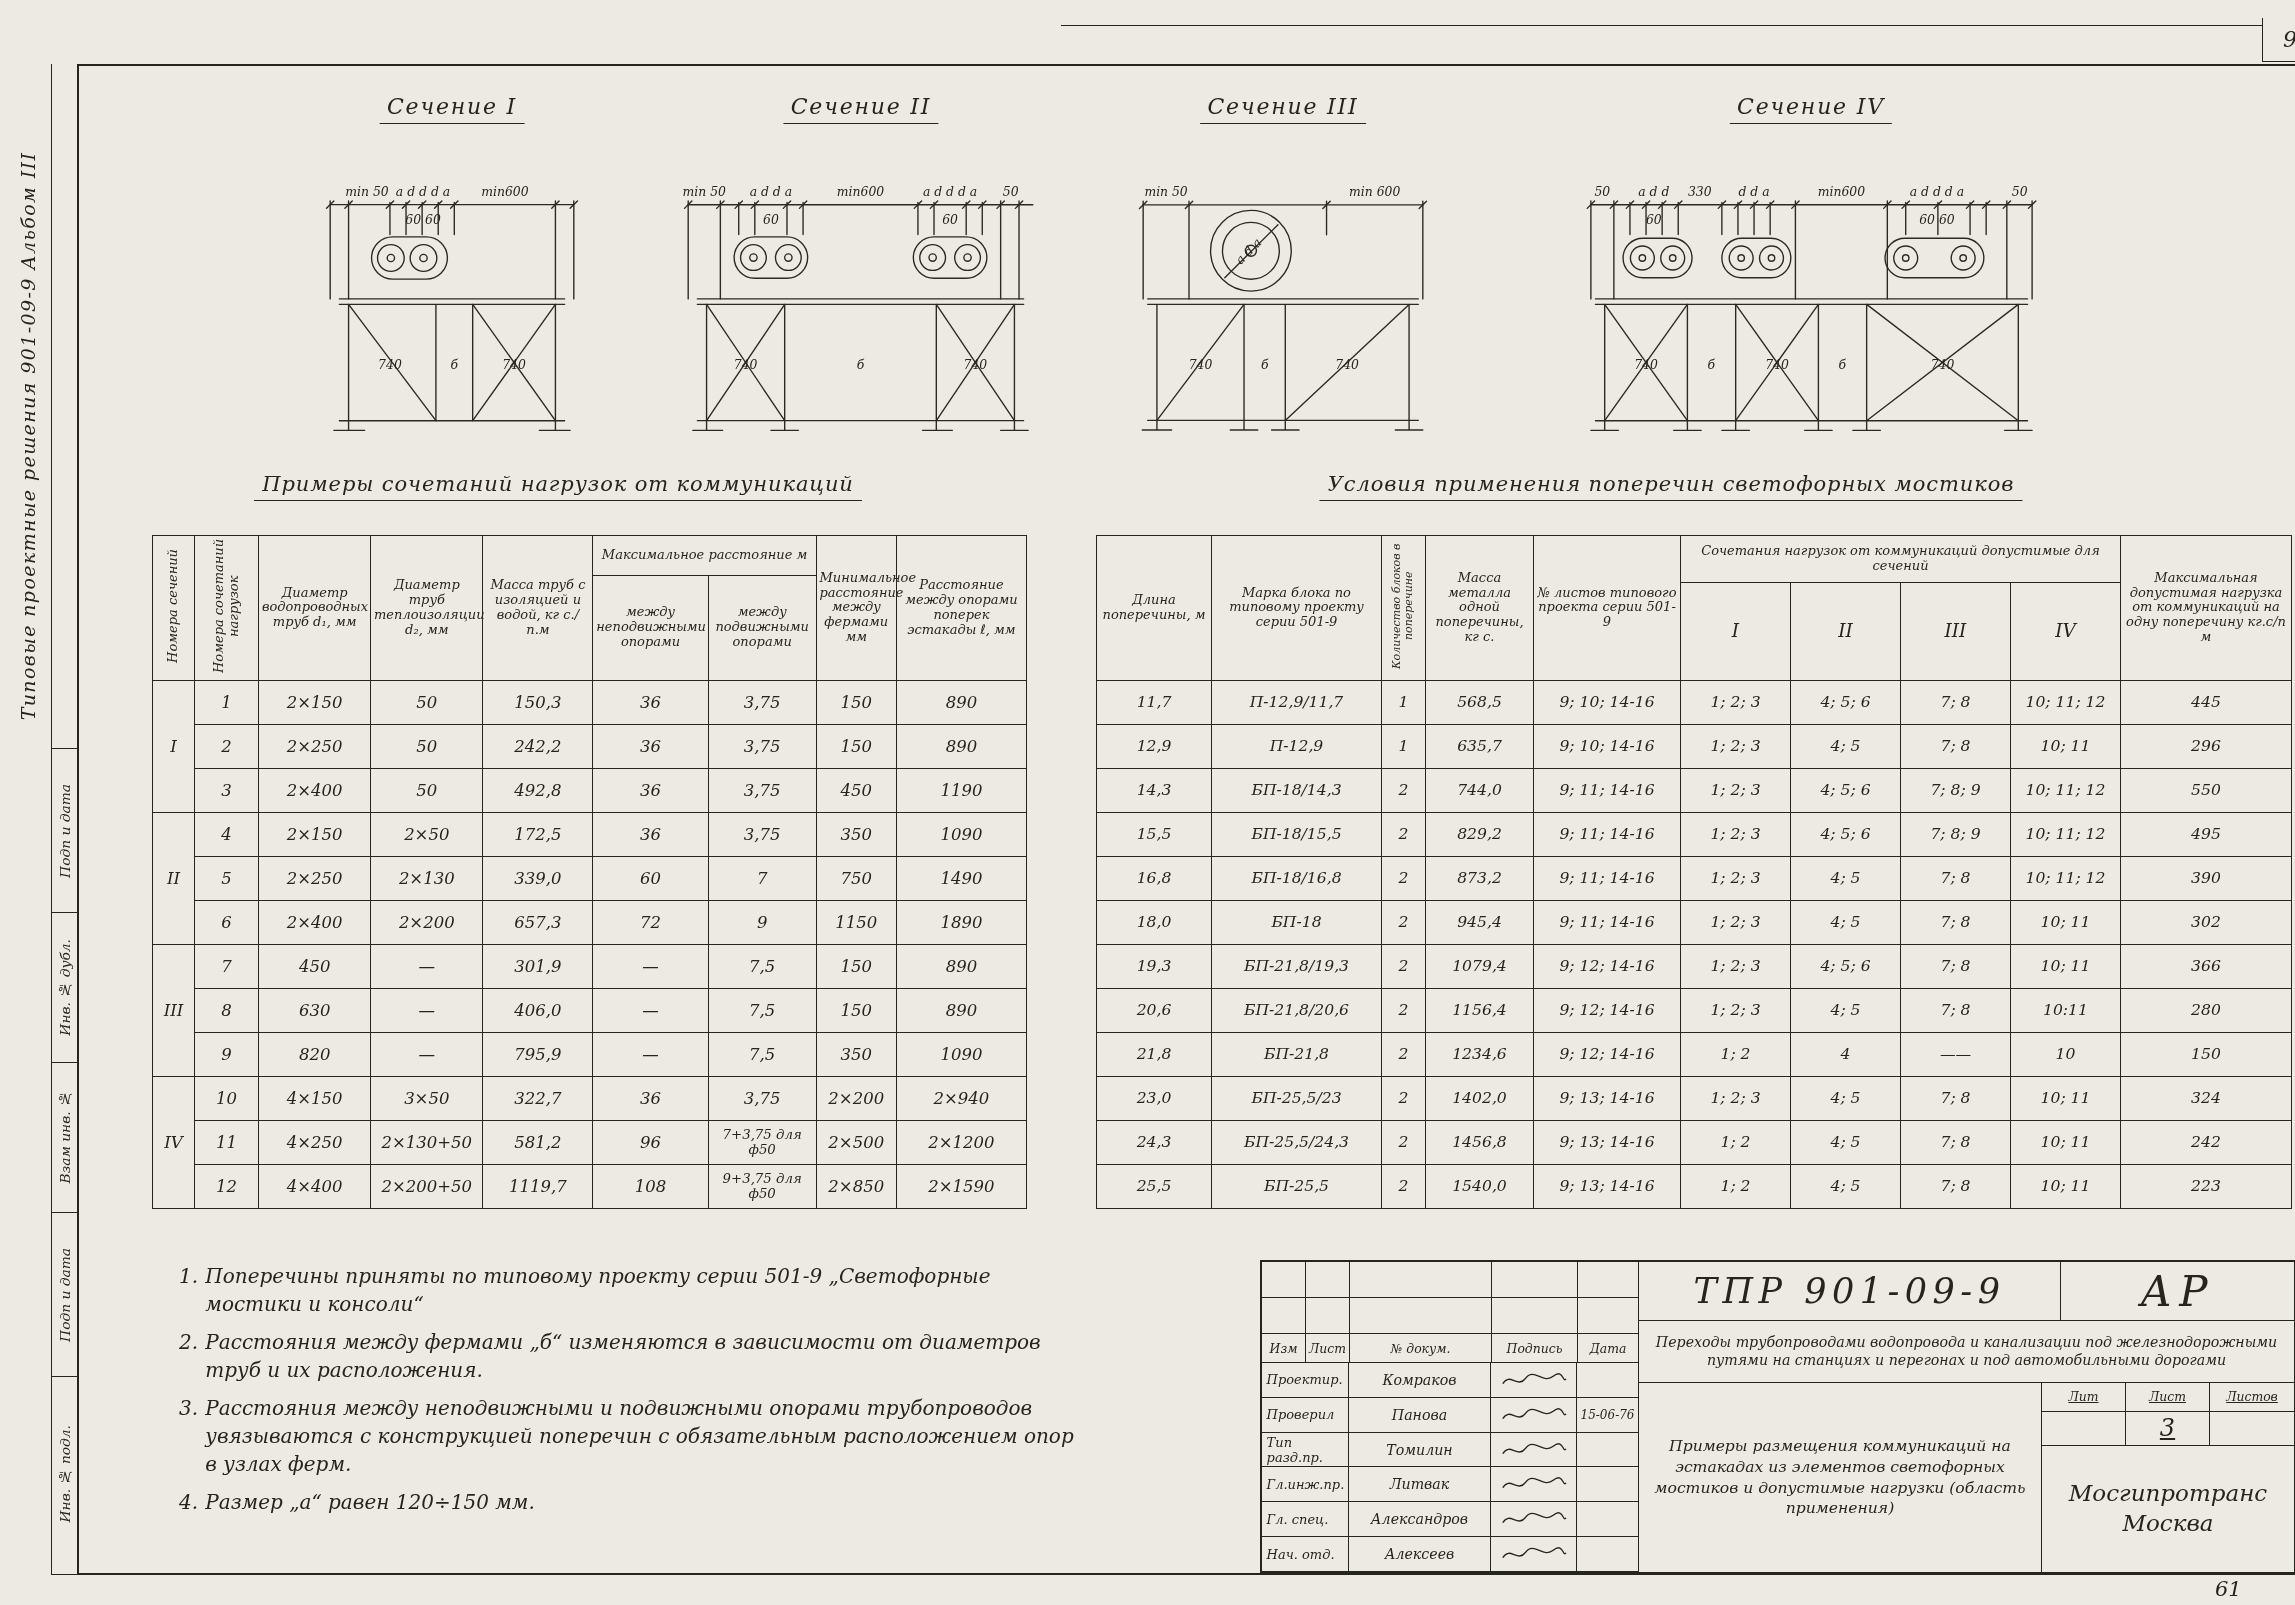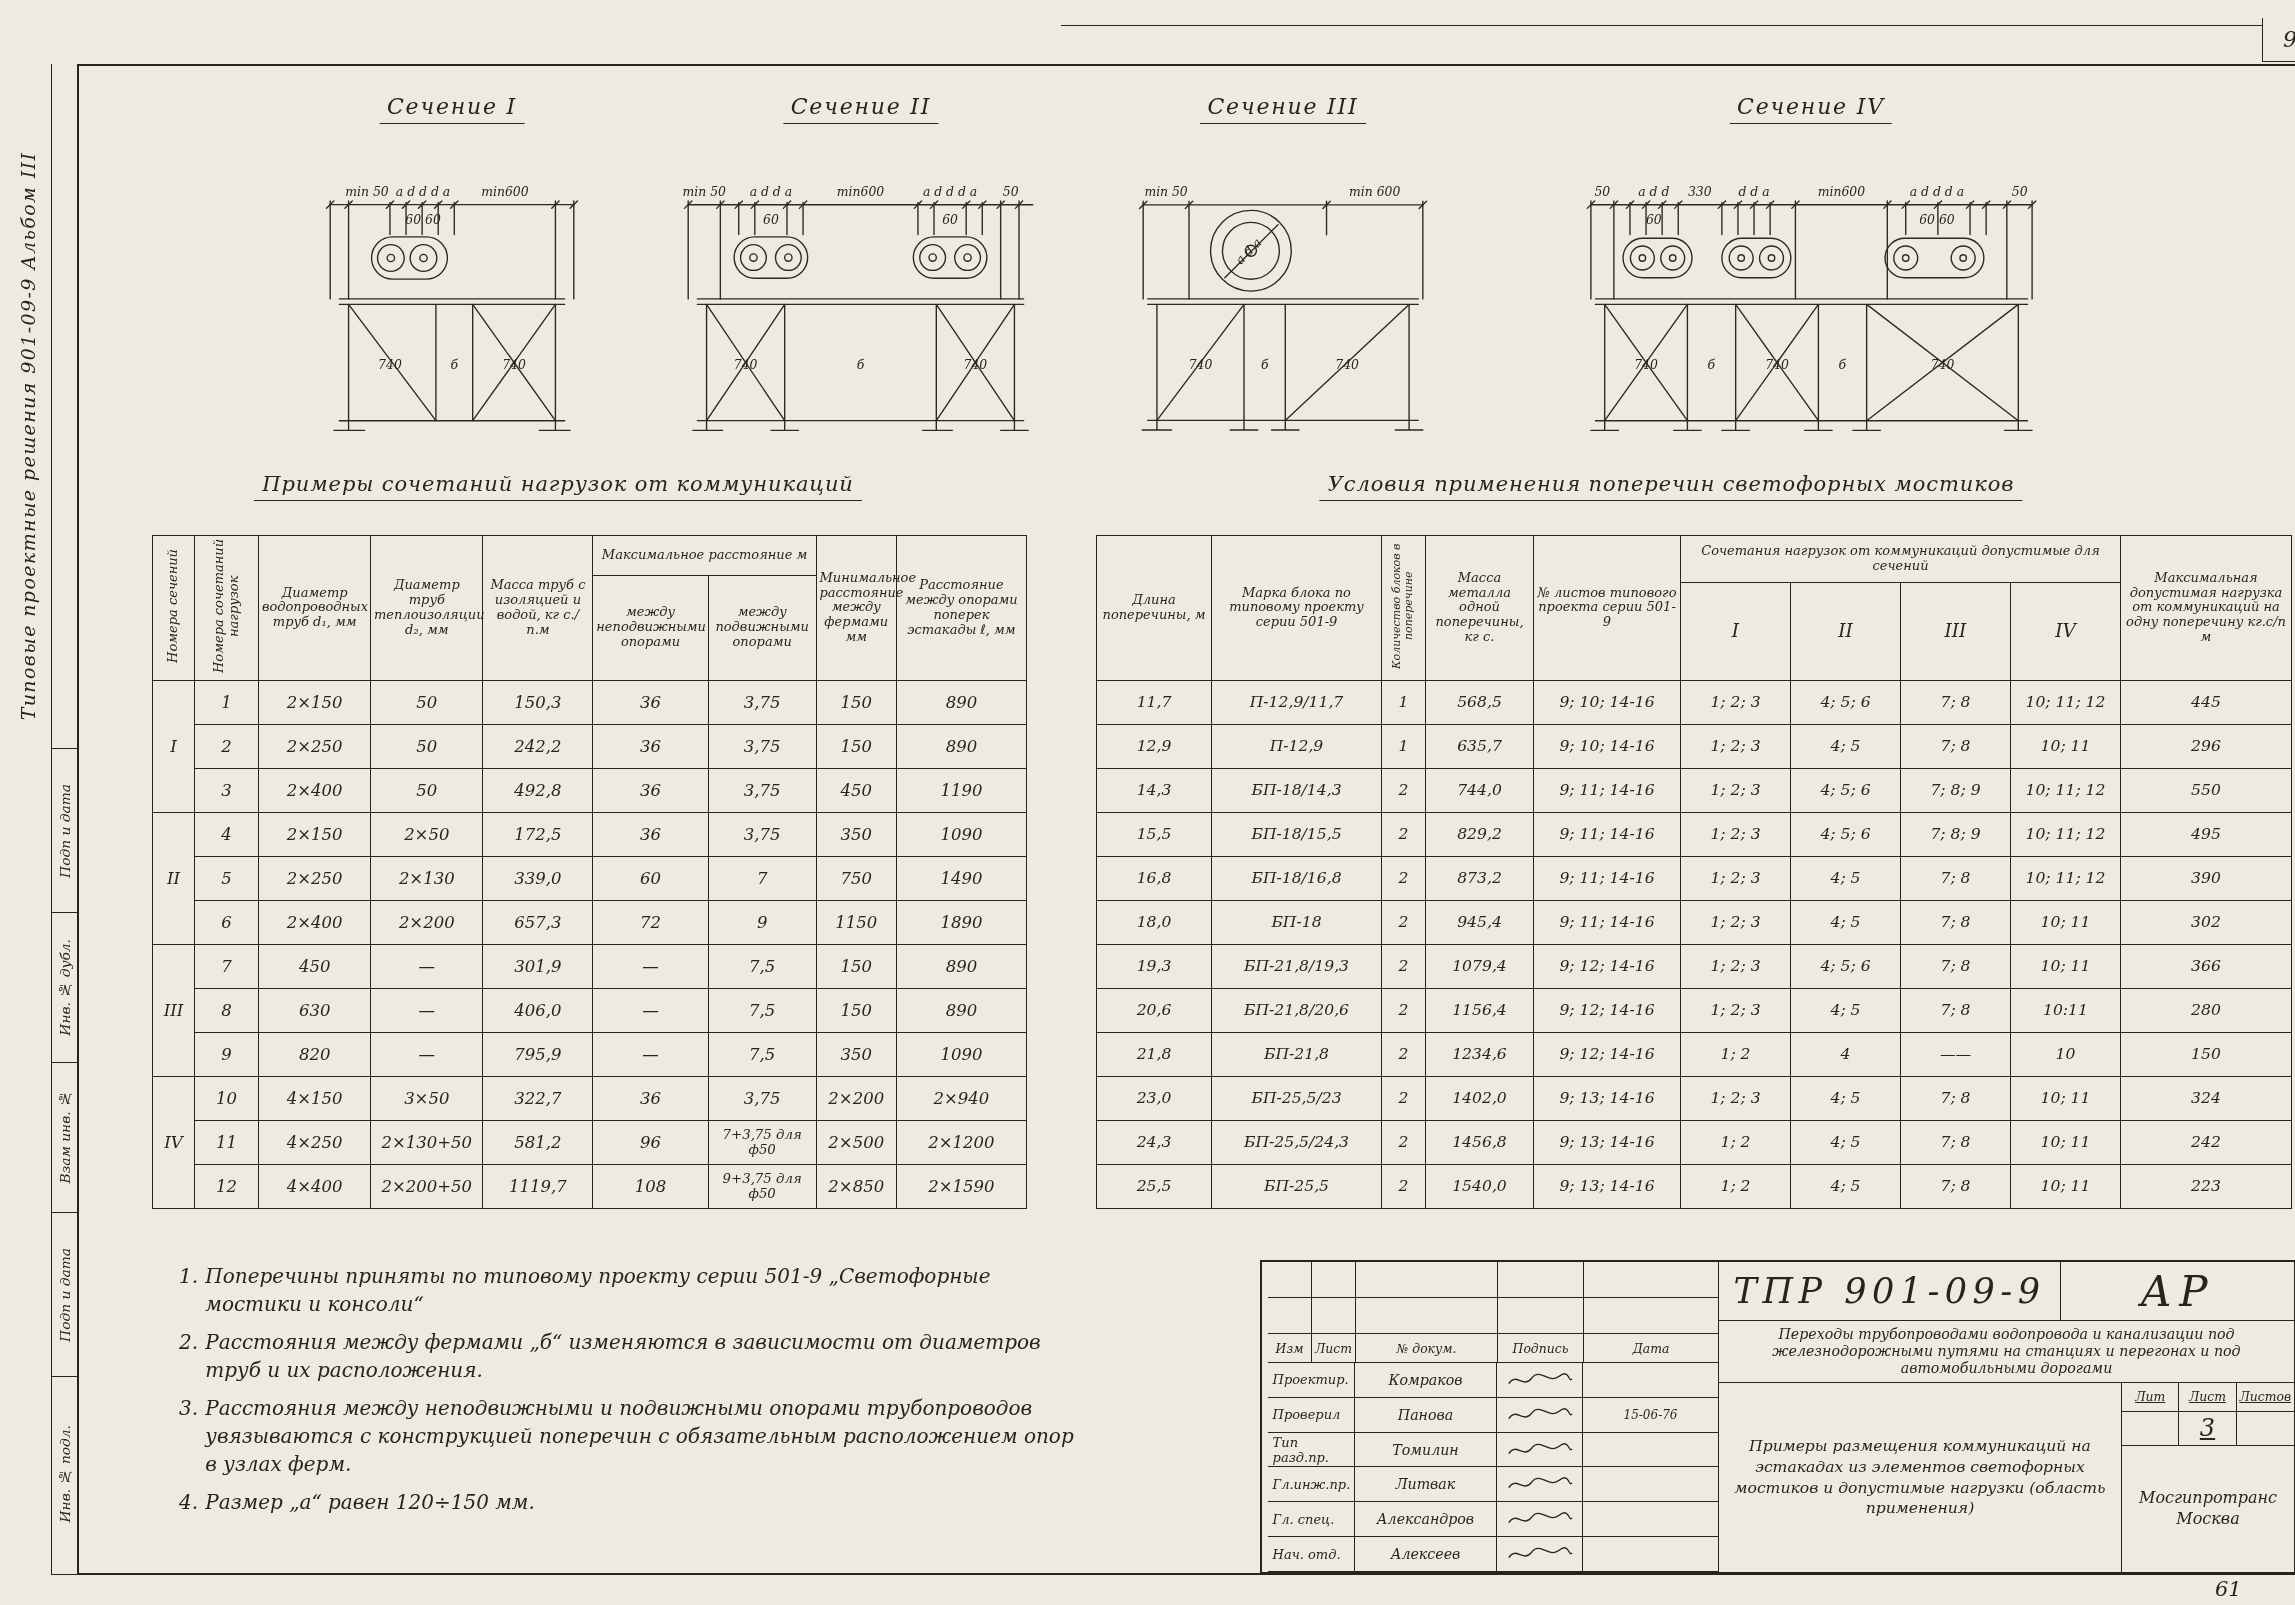--- a/index.html
+++ b/index.html
@@ -28,21 +28,21 @@
   .mbox:nth-child(1){height:164px;}.mbox:nth-child(2){height:150px;}.mbox:nth-child(3){height:150px;}
   .mbox:nth-child(4){height:164px;}.mbox:nth-child(5){height:194px;border-bottom:none;}
   .mbox span{writing-mode:vertical-rl;transform:rotate(180deg);font-size:13.8px;white-space:nowrap;}
   .vlabel{position:absolute;width:0;height:0;}
   .vlabel>span{position:absolute;transform:translate(-50%,-50%) rotate(-90deg);white-space:nowrap;font-size:19px;letter-spacing:1.4px;}
   .notes{font-size:20px;line-height:1.4;}
   .note{display:flex;gap:7.3px;margin-bottom:10px;}
   .note-num{min-width:26px;text-align:right;}
   .note-text{flex:1;}
   .stamp{border:2.3px solid #26251d;display:flex;}
-  .st-left{width:451px;border-right:1.8px solid #26251d;display:flex;flex-direction:column;margin-left:6px;}
+  .st-left{width:377px;border-right:1.8px solid #26251d;display:flex;flex-direction:column;}
   .st-row{display:flex;border-bottom:1.4px solid #26251d;}
   .st-row>div{border-right:1.4px solid #26251d;display:flex;align-items:center;justify-content:center;overflow:hidden;}
   .st-row>div:last-child{border-right:none;flex:1;}
   .st-empty{height:36px;}
   .st-head{height:29px;font-size:12.4px;}
   .st-roles{flex:1;display:flex;flex-direction:column;}
   .st-roles .st-row{flex:1;}
   .c-role{width:87px;justify-content:flex-start !important;padding-left:4.6px;font-size:13px;}
   .c-name{width:142px;font-size:14.2px;}
   .c-sig{width:86px;}
@@ -53,21 +53,21 @@
   .st-mark{width:234px;border-left:1.4px solid #26251d;display:flex;align-items:center;justify-content:center;font-size:42px;letter-spacing:7.3px;}
   .st-desc{height:62px;border-bottom:1.8px solid #26251d;display:flex;align-items:center;justify-content:center;text-align:center;font-size:14.2px;line-height:1.22;padding:0 16.5px;}
   .st-bottom{flex:1;display:flex;}
   .st-sub{width:403px;border-right:1.4px solid #26251d;display:flex;align-items:center;justify-content:center;text-align:center;font-size:15.6px;line-height:1.32;padding:0 12px;}
   .st-lit{flex:1;display:flex;flex-direction:column;}
   .lit-grid{display:grid;grid-template-columns:1fr 1fr 1fr;text-decoration:underline;}
   .lit-grid>div{border-bottom:1.4px solid #26251d;border-right:1.4px solid #26251d;display:flex;align-items:center;justify-content:center;}
   .lit-grid>div:nth-child(3n){border-right:none;}
   .lit-cell{height:28.5px;font-size:12.4px;}
   .lit-val{height:34px;font-size:24px;}
-  .st-org{flex:1;display:flex;flex-direction:column;align-items:center;justify-content:center;font-size:16px;line-height:1.3;}
+  .st-org{flex:1;display:flex;flex-direction:column;align-items:center;justify-content:center;font-size:23px;line-height:1.3;}
   .sigpath{stroke:#26251d;stroke-width:3;fill:none;}
 </style>
 </head>
 <body>
 
 <div class="abs frame" style="left:77px;top:64px;width:2221px;height:1511px;"></div>
 
 <div class="abs hline" style="left:1061px;top:25px;width:1202px;height:0;"></div>
 <div class="abs corner-box" style="left:2262px;top:18.4px;width:69px;height:44px;">
   <span>90</span>

